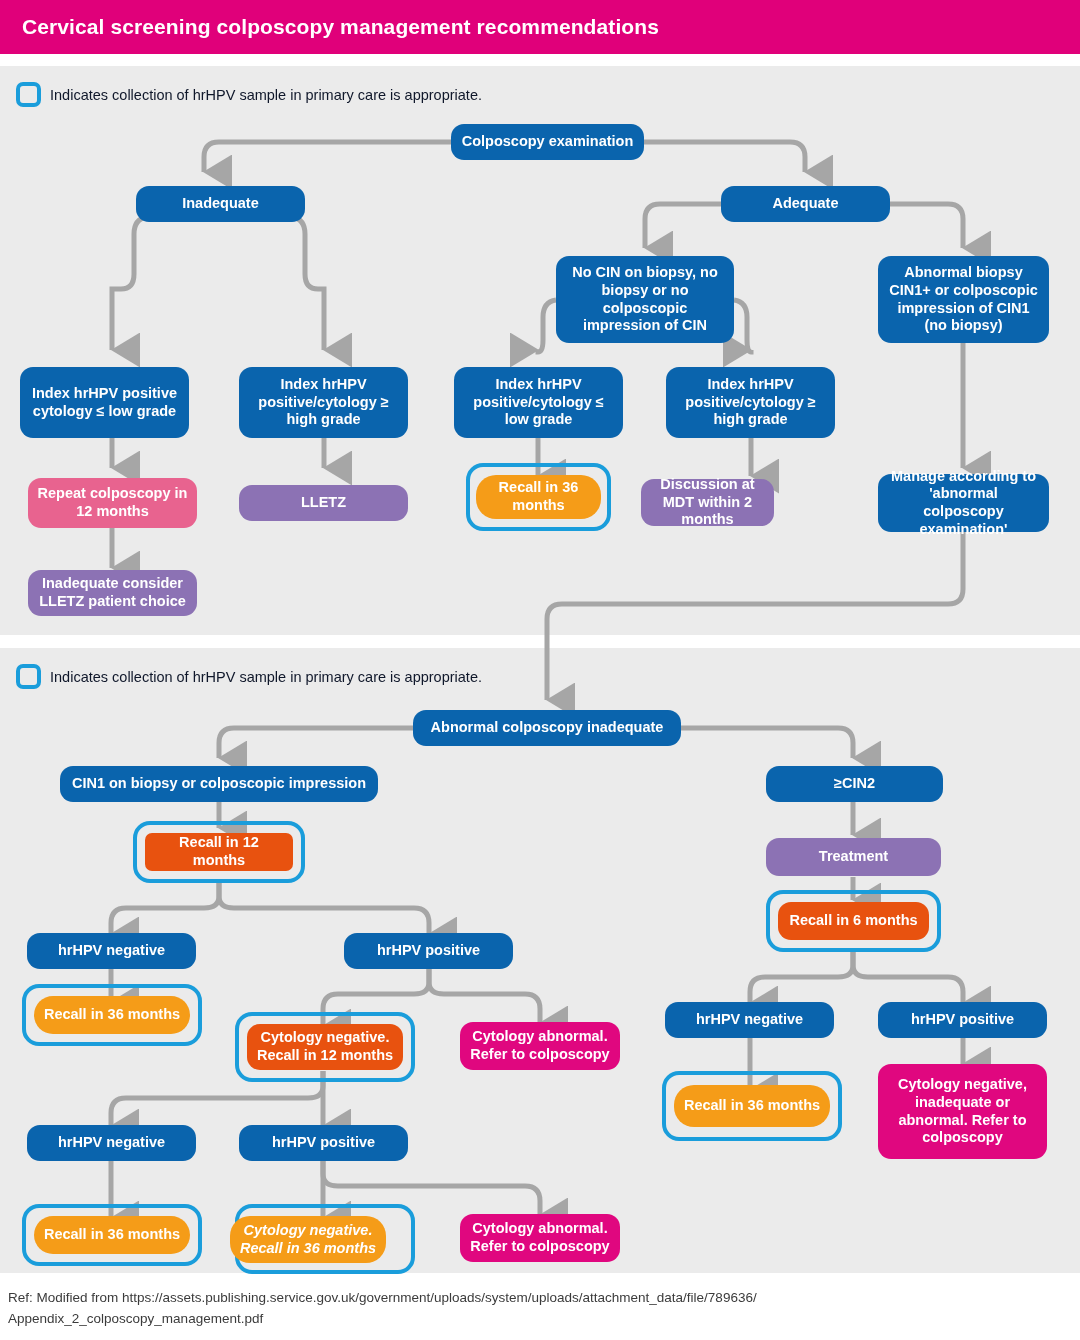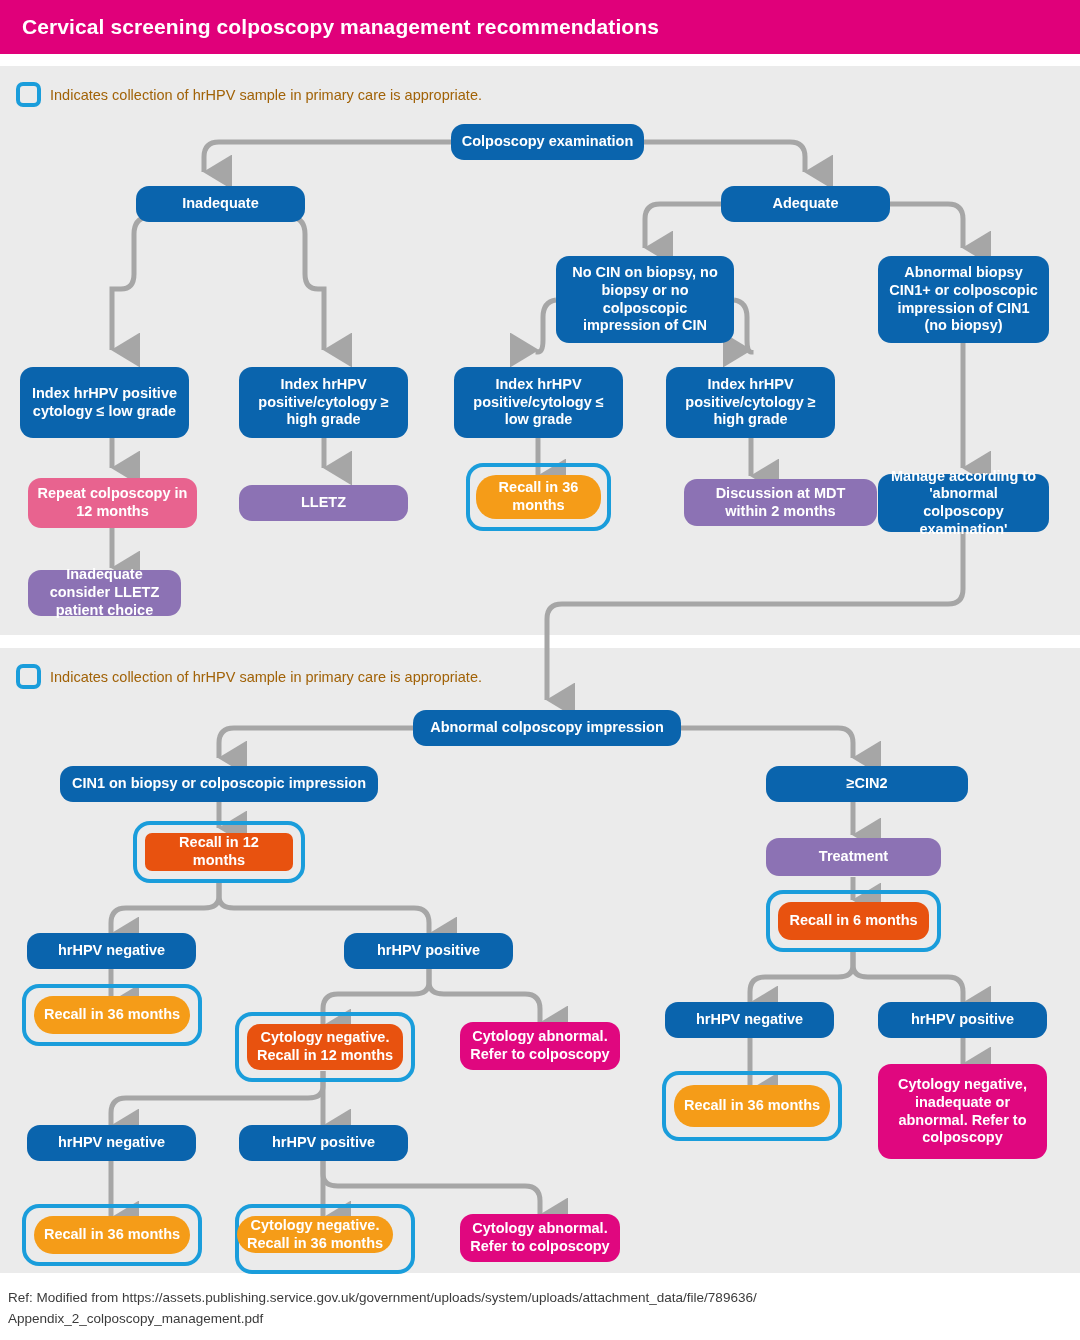--- a/index.html
+++ b/index.html
@@ -20,21 +20,21 @@
   
   .panel{position:absolute;left:0;background:#ebebeb;width:1080px;}
   #panel-top{top:66px;height:569px;}
   #panel-bottom{top:648px;height:625px;}
 
   .legend{position:absolute;left:16px;display:flex;align-items:center;gap:9px;}
   .legend .chk{
     width:25px;height:25px;border:4px solid #1a9ddb;border-radius:7px;
     background:#ebebeb;box-sizing:border-box;
   }
-  .legend .legend-text{font-size:14.5px;color:#a16207;}
+  .legend .legend-text{font-size:14.5px;color:#0f172a;}
   #legend-top{top:82px;}
   #legend-bottom{top:664px;}
 
   
   .wires{position:absolute;left:0;top:0;width:1080px;height:1340px;pointer-events:none;}
 
   
   .node{
     position:absolute;box-sizing:border-box;border-radius:13px;
     display:flex;align-items:center;justify-content:center;text-align:center;
@@ -168,36 +168,36 @@
 
 <div class="node blue" style="left:666px;top:367px;width:169px;height:71px;">Index hrHPV positive/cytology ≥ high grade</div>
 
 <div class="node pink" style="left:28px;top:478px;width:169px;height:50px;">Repeat colposcopy in 12 months</div>
 
 <div class="node purple" style="left:239px;top:485px;width:169px;height:36px;">LLETZ</div>
 
 <div class="halo" style="left:466px;top:463px;width:145px;height:68px;"></div>
 <div class="node orange-light" style="left:476px;top:475px;width:125px;height:44px;">Recall in 36 months</div>
 
-<div class="node purple" style="left:684px;top:479px;width:193px;height:47px;">Discussion at MDT within 2 months</div>
+<div class="node purple" style="left:641px;top:479px;width:133px;height:47px;">Discussion at MDT within 2 months</div>
 
 <div class="node blue" style="left:878px;top:474px;width:171px;height:58px;">Manage according to 'abnormal colposcopy examination'</div>
 
-<div class="node purple" style="left:28px;top:570px;width:153px;height:46px;">Inadequate consider LLETZ patient choice</div>
+<div class="node purple" style="left:28px;top:570px;width:169px;height:46px;">Inadequate consider LLETZ patient choice</div>
 
 <div class="legend" id="legend-bottom">
   <div class="chk"></div>
   <div class="legend-text">Indicates collection of hrHPV sample in primary care is appropriate.</div>
 </div>
 
-<div class="node blue" style="left:413px;top:710px;width:268px;height:36px;">Abnormal colposcopy impression</div>
+<div class="node blue" style="left:413px;top:710px;width:268px;height:36px;">Abnormal colposcopy inadequate</div>
 
 <div class="node blue" style="left:60px;top:766px;width:318px;height:36px;">CIN1 on biopsy or colposcopic impression</div>
 
-<div class="node blue" style="left:766px;top:766px;width:202px;height:36px;">≥CIN2</div>
+<div class="node blue" style="left:766px;top:766px;width:177px;height:36px;">≥CIN2</div>
 
 <div class="halo" style="left:133px;top:821px;width:172px;height:62px;"></div>
 <div class="node orange-dark" style="left:145px;top:833px;width:148px;height:38px;border-radius:7px;">Recall in 12 months</div>
 
 <div class="node purple" style="left:766px;top:838px;width:175px;height:38px;">Treatment</div>
 
 <div class="halo" style="left:766px;top:890px;width:175px;height:62px;"></div>
 <div class="node orange-dark" style="left:778px;top:902px;width:151px;height:38px;">Recall in 6 months</div>
 
 <div class="node blue" style="left:27px;top:933px;width:169px;height:36px;">hrHPV negative</div>
@@ -222,18 +222,18 @@
 <div class="node magenta" style="left:878px;top:1064px;width:169px;height:95px;">Cytology negative, inadequate or abnormal. Refer to colposcopy</div>
 
 <div class="node blue" style="left:27px;top:1125px;width:169px;height:36px;">hrHPV negative</div>
 
 <div class="node blue" style="left:239px;top:1125px;width:169px;height:36px;">hrHPV positive</div>
 
 <div class="halo" style="left:22px;top:1204px;width:180px;height:62px;"></div>
 <div class="node orange-light" style="left:34px;top:1216px;width:156px;height:38px;">Recall in 36 months</div>
 
 <div class="halo" style="left:235px;top:1204px;width:180px;height:70px;"></div>
-<div class="node orange-light" style="left:237px;top:1216px;width:156px;height:37px;">Cytology negative. Recall in 36 months</div>
+<div class="node orange-light" style="left:230px;top:1216px;width:156px;height:47px;font-style:italic;">Cytology negative. Recall in 36 months</div>
 
 <div class="node magenta" style="left:460px;top:1214px;width:160px;height:48px;">Cytology abnormal. Refer to colposcopy</div>
 
 <div id="footer-ref">Ref: Modified from https://assets.publishing.service.gov.uk/government/uploads/system/uploads/attachment_data/file/789636/
 Appendix_2_colposcopy_management.pdf</div>
 
 </body></html>

